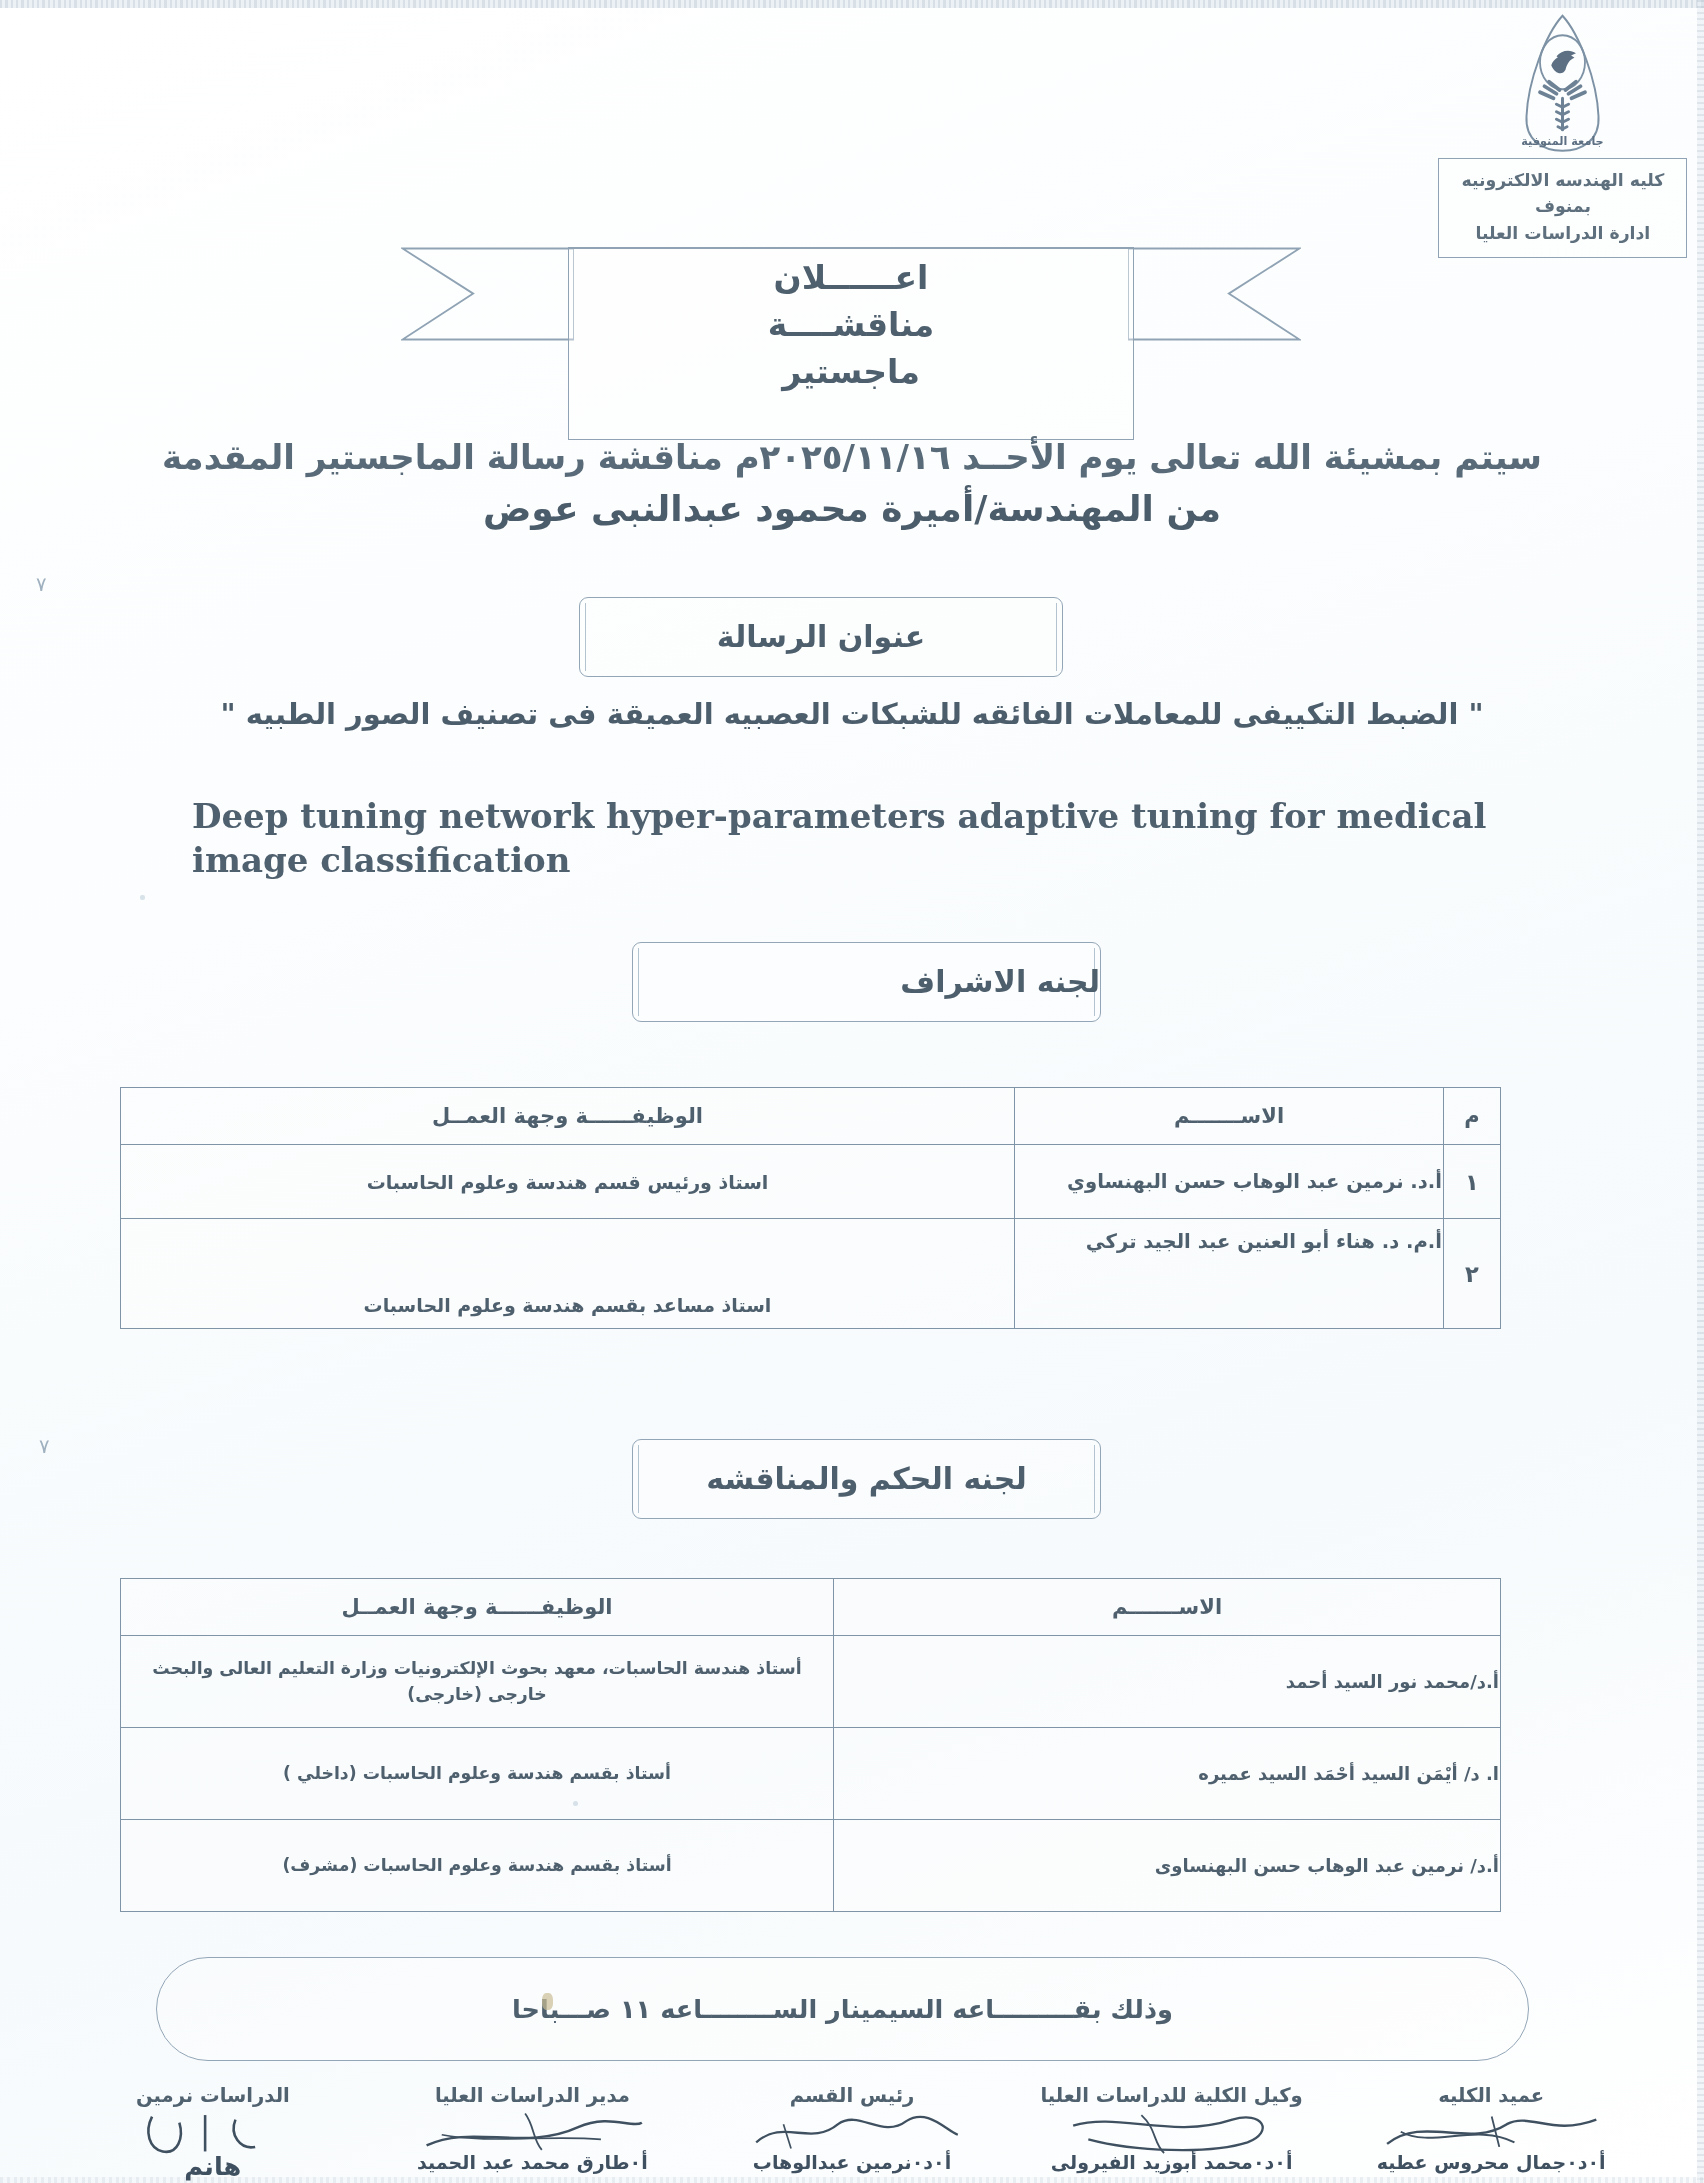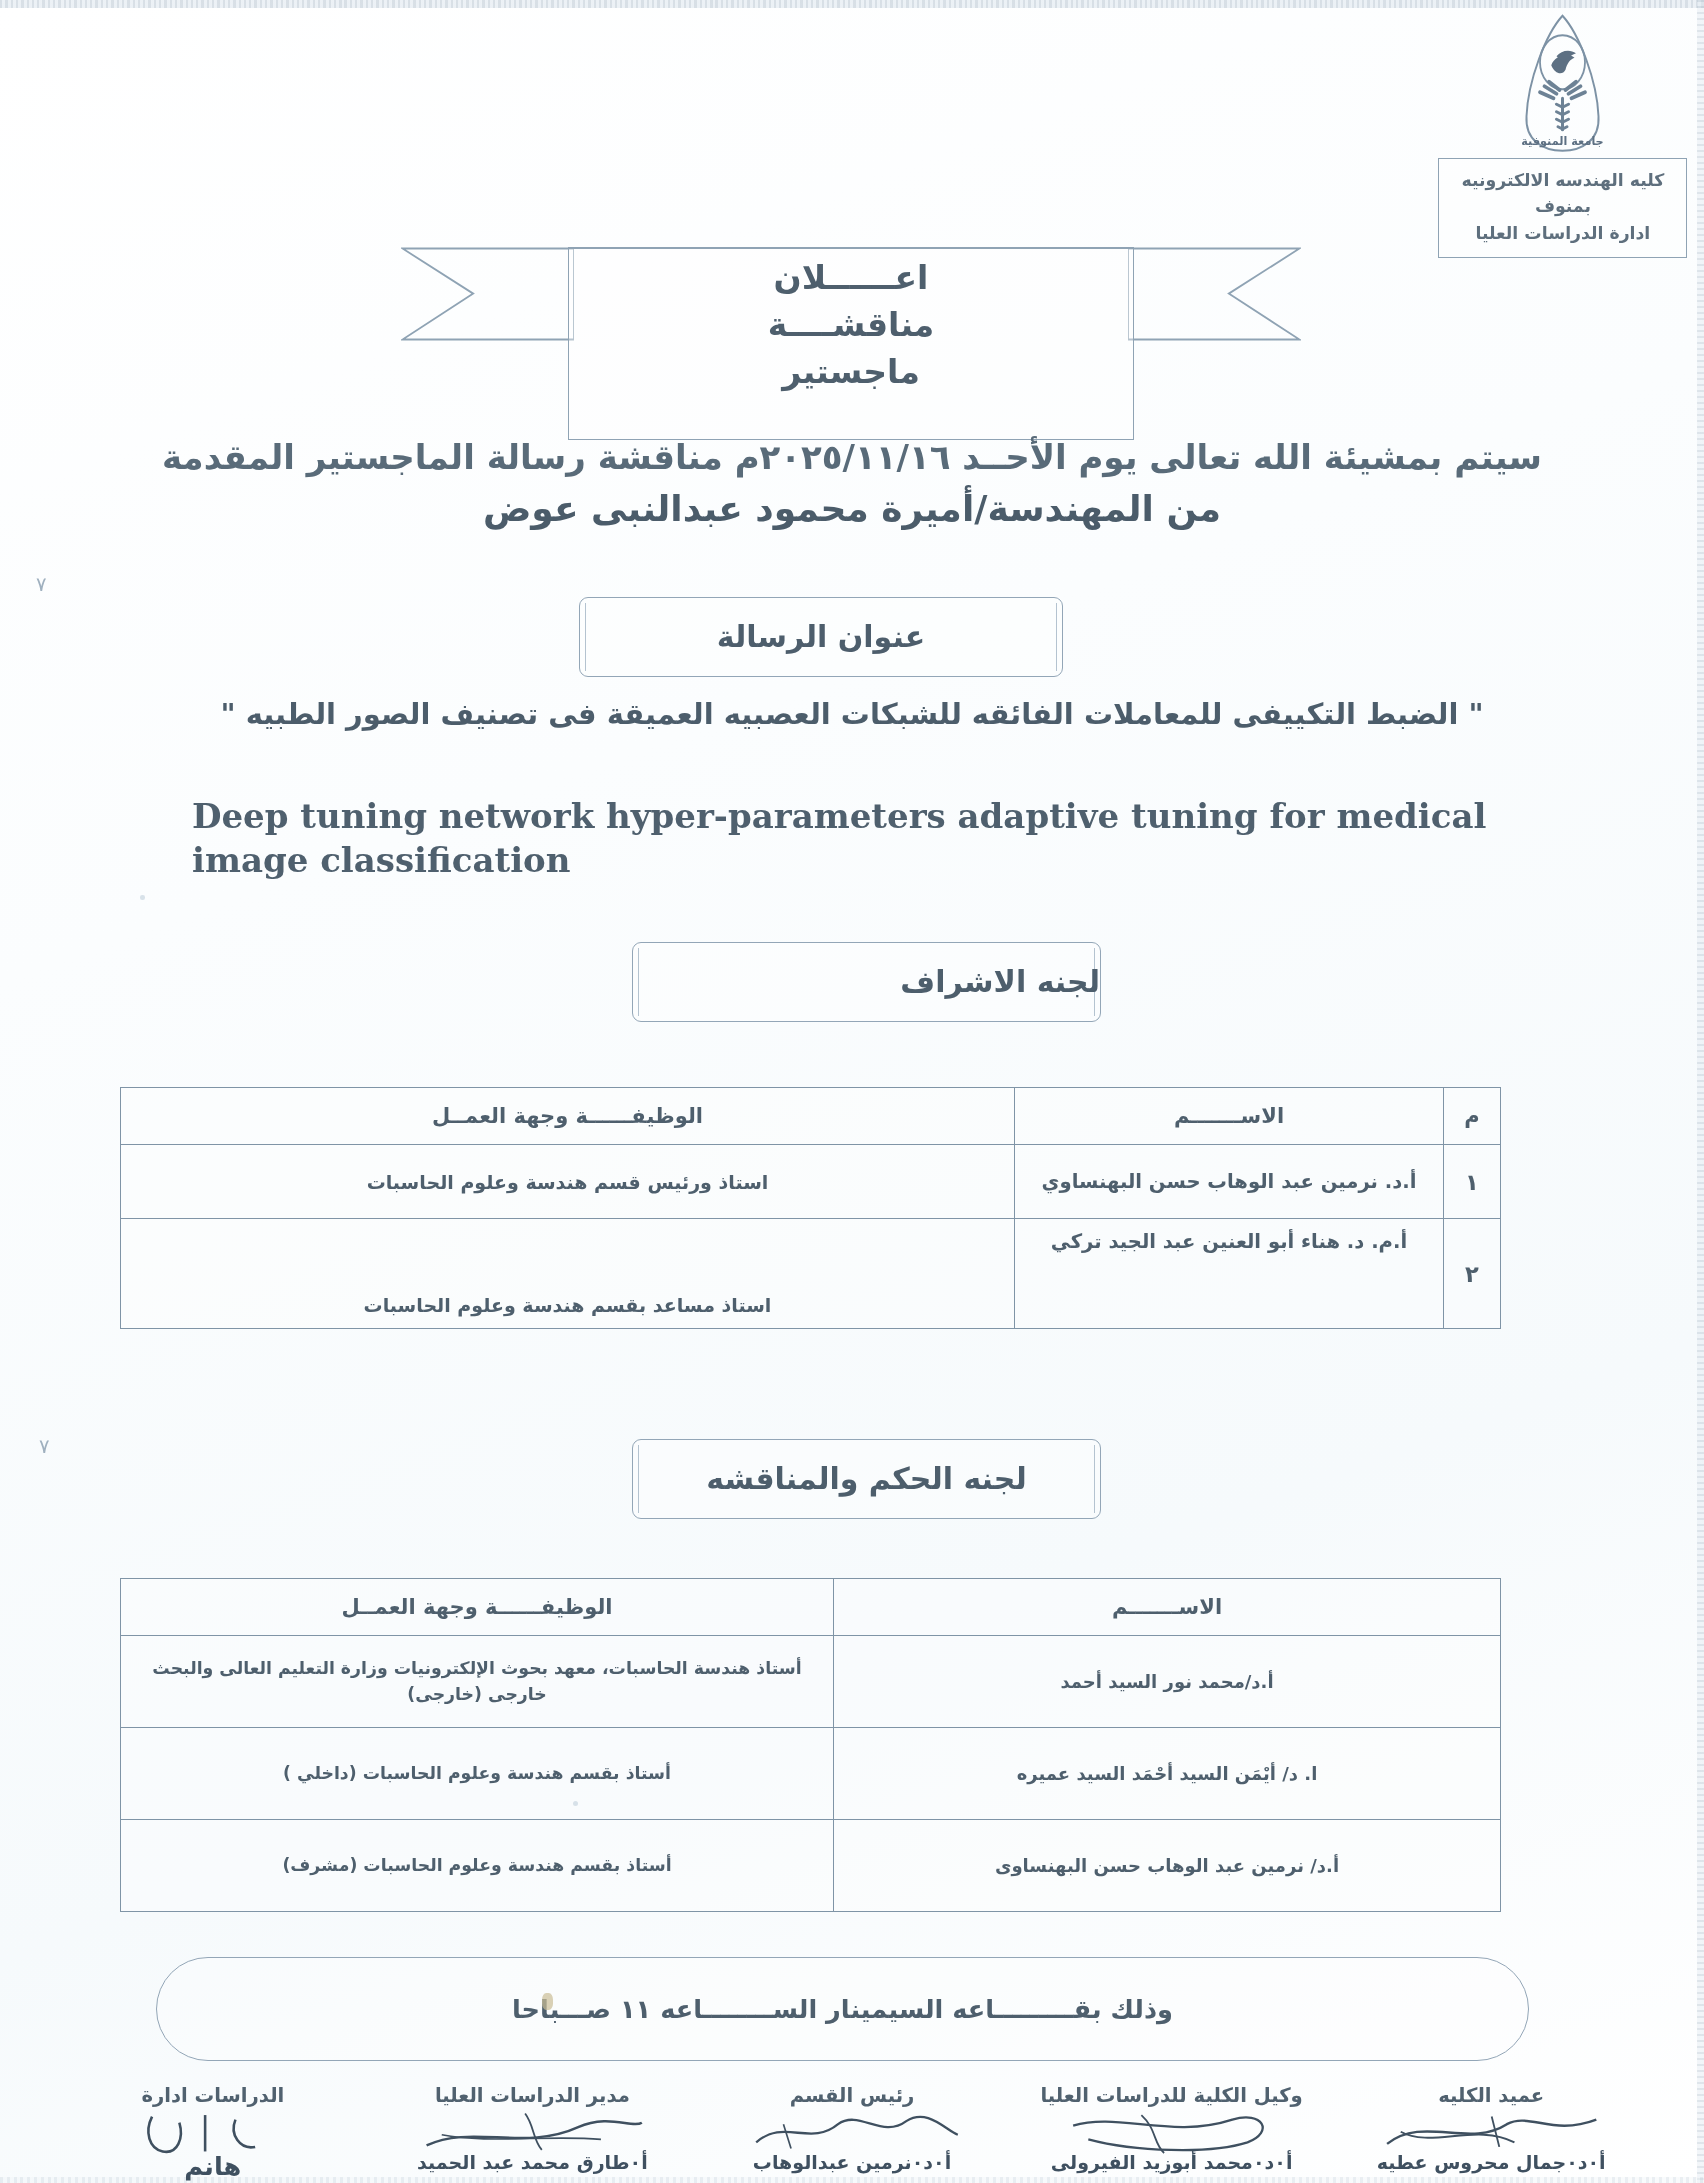--- a/index.html
+++ b/index.html
@@ -147,21 +147,21 @@
     vertical-align:middle;
     color:#4e5f6d;
   }
   table.cmt th{
     font-size:21px;font-weight:800;height:54px;
   }
   table.cmt td.num{
     text-align:center;font-size:22.6px;font-weight:700;width:54px;
   }
   table.cmt td.name{
-    text-align:center;font-weight:700;
+    text-align:right;font-weight:700;
   }
   table.cmt td.role{
     text-align:center;font-weight:700;
   }
 
   #sup-table{top:1087px;right:203px;width:1381px;}
   #sup-table td.name{font-size:19.6px;width:426px;}
   #sup-table td.role{font-size:19px;}
   #sup-table tr.row1 td{height:71px;}
   #sup-table tr.row2 td{height:96px;}
@@ -373,21 +373,21 @@
       <div class="sign-title">مدير الدراسات العليا</div>
       <svg class="sign-scribble" viewBox="0 0 300 62">
         <path d="M10 48 C70 20 140 56 210 24 C250 6 282 26 294 18" fill="none" stroke="#3f5060" stroke-width="3.2"></path>
         <path d="M140 6 C152 22 150 40 162 54" fill="none" stroke="#3f5060" stroke-width="2.4"></path>
         <path d="M30 34 C90 46 170 34 240 40" fill="none" stroke="#3f5060" stroke-width="2.2"></path>
       </svg>
       <div class="sign-name">أ٠طارق محمد عبد الحميد</div>
     </div>
 
     <div class="sign-col">
-      <div class="sign-title">الدراسات ادارة</div>
+      <div class="sign-title">الدراسات نرمين</div>
       <svg class="sign-scribble" viewBox="0 0 300 62">
         <path d="M70 10 C60 30 66 52 84 56 C104 60 112 38 106 18" fill="none" stroke="#3f5060" stroke-width="3.4"></path>
         <path d="M140 8 L140 56" fill="none" stroke="#3f5060" stroke-width="3.4"></path>
         <path d="M180 14 C172 34 186 54 206 50" fill="none" stroke="#3f5060" stroke-width="3.4"></path>
       </svg>
       <div class="sign-name" style="font-size:25.6px;">هانم</div>
     </div>
 
   </div>
 

